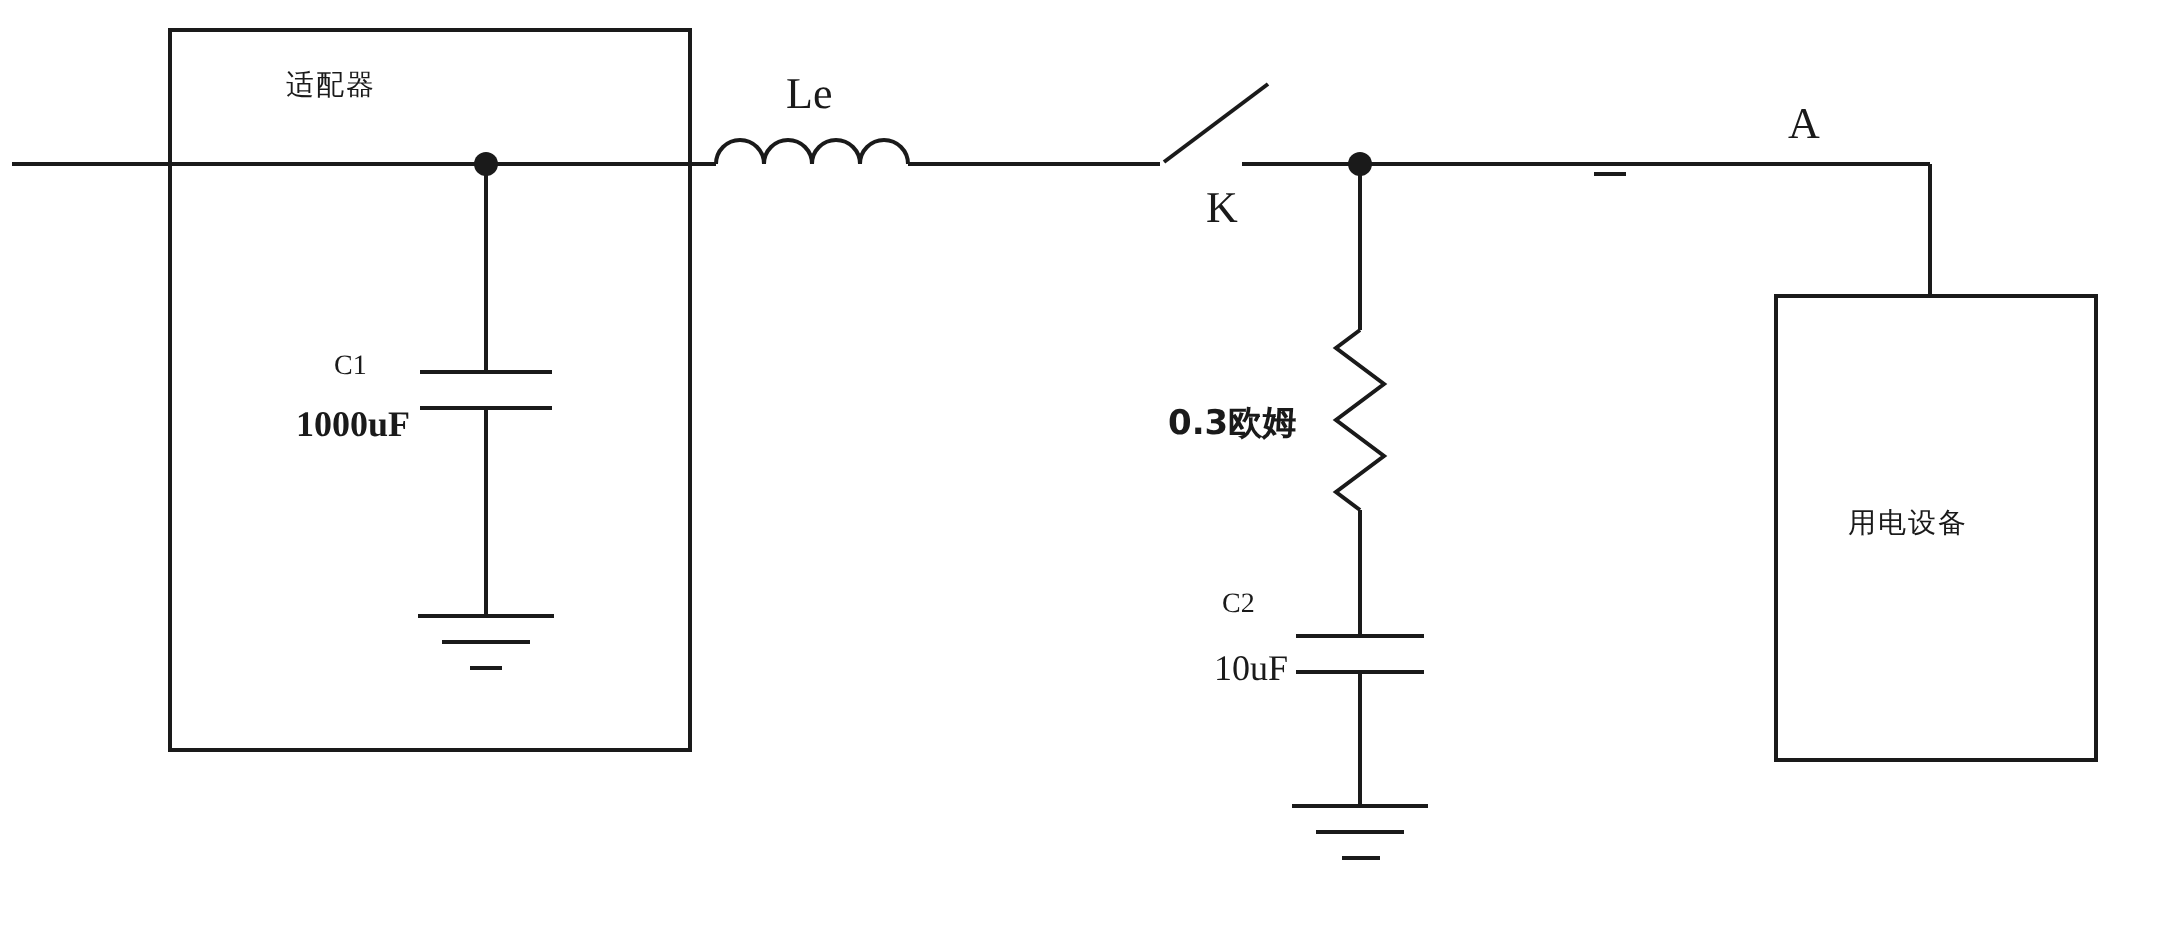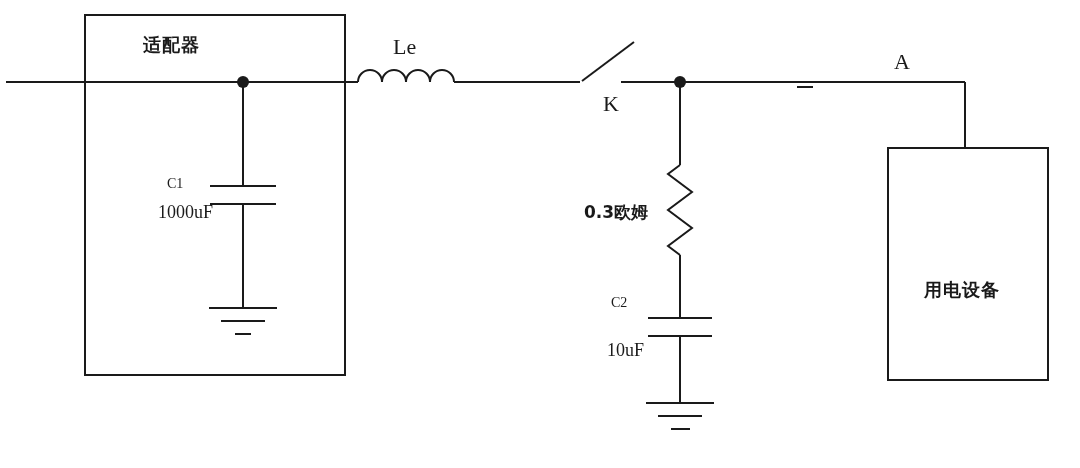--- a/index.html
+++ b/index.html
@@ -19,21 +19,21 @@
     position: absolute;
     left: 0;
     top: 0;
   }
   .lbl {
     position: absolute;
     color: #1a1a1a;
     white-space: nowrap;
     line-height: 1.1;
   }
-  .lbl-cn   { font-size: 18px; letter-spacing: 1px; font-weight: bold; }
+  .lbl-cn   { font-size: 14px; letter-spacing: 1px; }
   .lbl-ref  { font-size: 22px; }
   .lbl-part { font-size: 14px; }
   .lbl-val  { font-size: 18px; }
   .lbl-res  { font-size: 17px; font-weight: bold; font-family: "DejaVu Sans", sans-serif; text-align: center; }
 </style>
 </head>
 <body>
 
 <div class="stage">
 
@@ -80,21 +80,21 @@
       <circle cx="680" cy="82" r="6"></circle>
     </g>
   </svg>
 
   <span class="lbl lbl-cn" style="left:143px; top:36px;">适配器</span>
   <span class="lbl lbl-ref" style="left:393px; top:35px;text-align:center;">Le</span>
   <span class="lbl lbl-ref" style="left:603px; top:92px;">K</span>
   <span class="lbl lbl-ref" style="left:894px; top:50px;">A</span>
 
   <span class="lbl lbl-part" style="left:167px; top:176px;">C1</span>
-  <span class="lbl lbl-val" style="left:158px; top:203px;">1000uF</span>
+  <span class="lbl lbl-val" style="left:148px; top:203px;font-weight:bold;">1000uF</span>
 
   <span class="lbl lbl-res" style="left:584px; top:203px;">0.3欧姆</span>
 
   <span class="lbl lbl-part" style="left:611px; top:295px;">C2</span>
-  <span class="lbl lbl-val" style="left:607px; top:341px;">10uF</span>
+  <span class="lbl lbl-val" style="left:607px; top:325px;">10uF</span>
 
-  <span class="lbl lbl-cn" style="left:924px; top:255px;margin-top:26px;">用电设备</span>
+  <span class="lbl lbl-cn" style="left:924px; top:255px;">用电设备</span>
 </div>
 
 </body></html>

